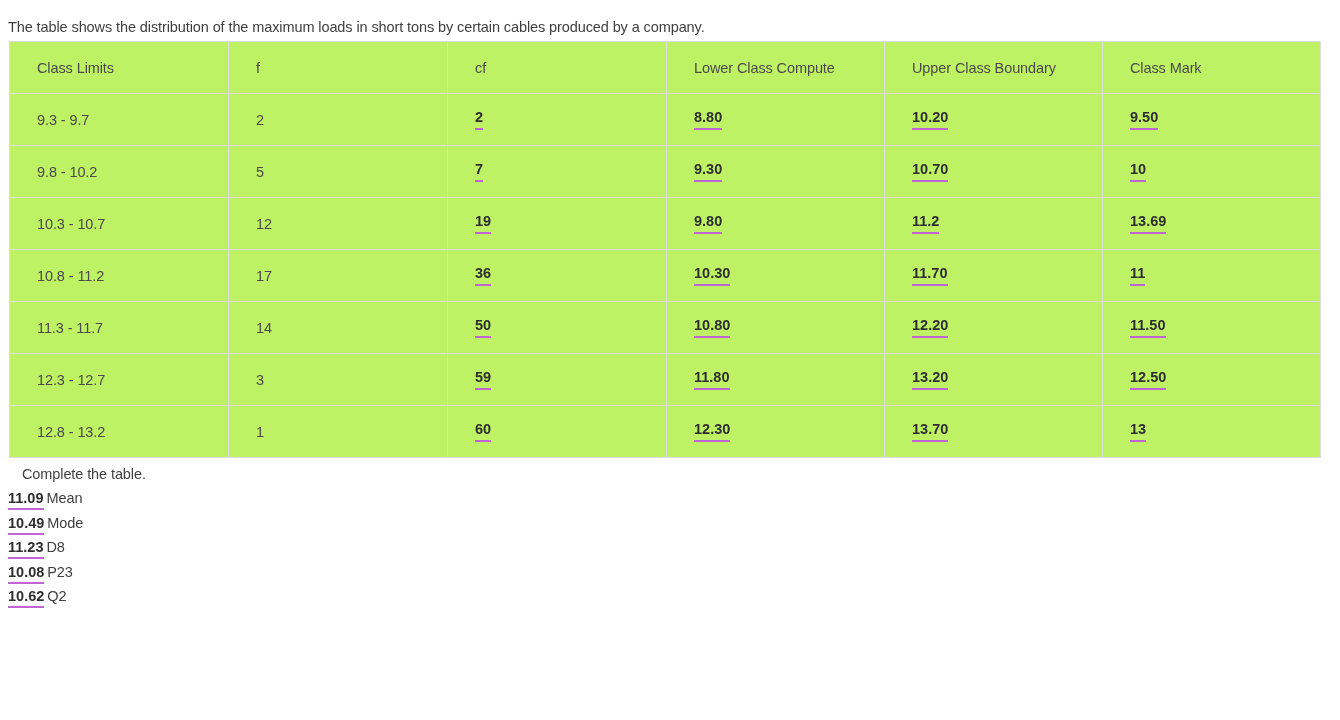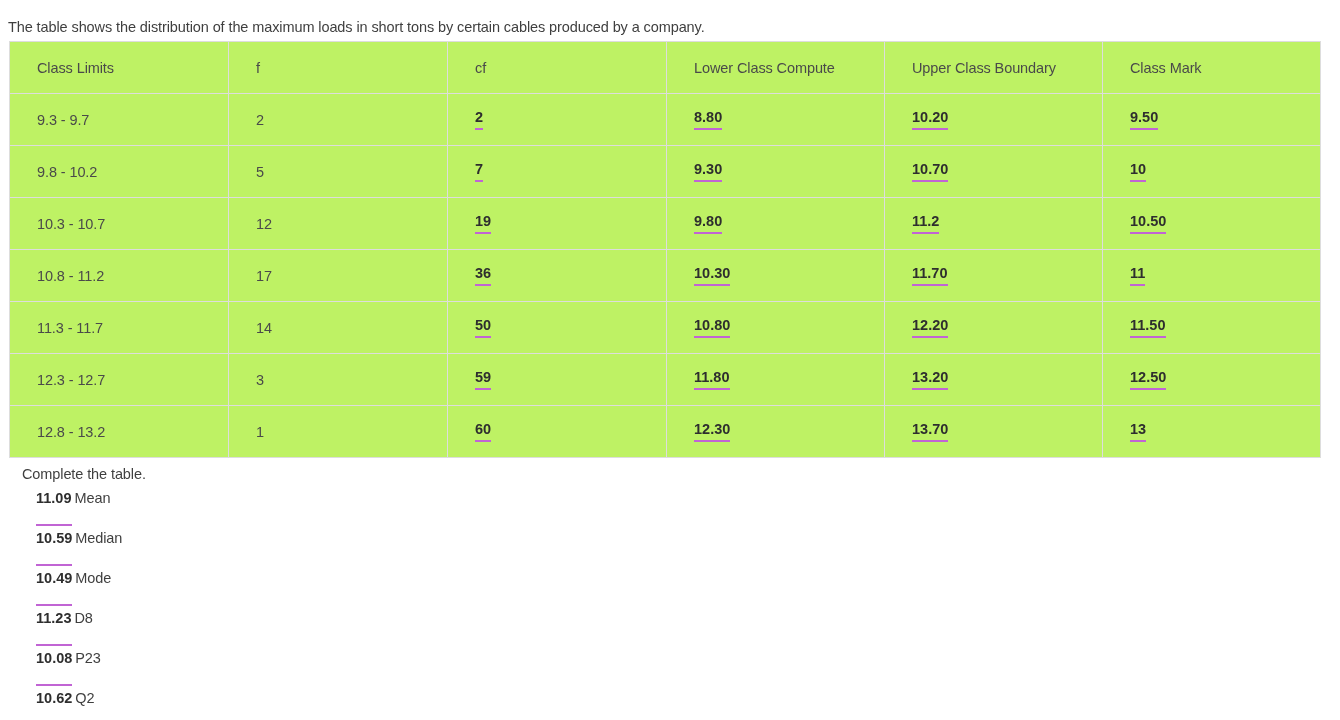--- a/index.html
+++ b/index.html
@@ -89,22 +89,21 @@
   .stat-row {
     font-size: 14.5px;
     line-height: 24.5px;
     padding-left: 8px;
     color: #3f3f3f;
     white-space: nowrap;
     letter-spacing: -0.1px;
   }
   .stat-row .ul-val {
     margin-right: 3px;
-    padding-bottom: 18px;
-    margin-left: 28px;
+    padding-bottom: 2px;
   }
   .stat-label {
     color: #3f3f3f;
   }
 </style>
 </head>
 <body>
 
 <div class="page">
 
@@ -145,21 +144,21 @@
         <td><span class="ul-val">9.30</span></td>
         <td><span class="ul-val">10.70</span></td>
         <td><span class="ul-val">10</span></td>
       </tr>
       <tr>
         <td class="plain">10.3 - 10.7</td>
         <td class="plain">12</td>
         <td><span class="ul-val">19</span></td>
         <td><span class="ul-val">9.80</span></td>
         <td><span class="ul-val">11.2</span></td>
-        <td><span class="ul-val">10.50</span></td>
+        <td><span class="ul-val">13.69</span></td>
       </tr>
       <tr>
         <td class="plain">10.8 - 11.2</td>
         <td class="plain">17</td>
         <td><span class="ul-val">36</span></td>
         <td><span class="ul-val">10.30</span></td>
         <td><span class="ul-val">11.70</span></td>
         <td><span class="ul-val">11</span></td>
       </tr>
       <tr>
@@ -189,23 +188,20 @@
     </tbody>
   </table>
 
   <div class="after-table">
     <div class="line-indent">Complete the table.</div>
 
     <div class="stat-row">
       <span class="ul-val">11.09</span><span class="stat-label">Mean</span>
     </div>
     <div class="stat-row">
-      <span class="ul-val">10.59</span><span class="stat-label">Median</span>
-    </div>
-    <div class="stat-row">
       <span class="ul-val">10.49</span><span class="stat-label">Mode</span>
     </div>
     <div class="stat-row">
       <span class="ul-val">11.23</span><span class="stat-label">D8</span>
     </div>
     <div class="stat-row">
       <span class="ul-val">10.08</span><span class="stat-label">P23</span>
     </div>
     <div class="stat-row">
       <span class="ul-val">10.62</span><span class="stat-label">Q2</span>

